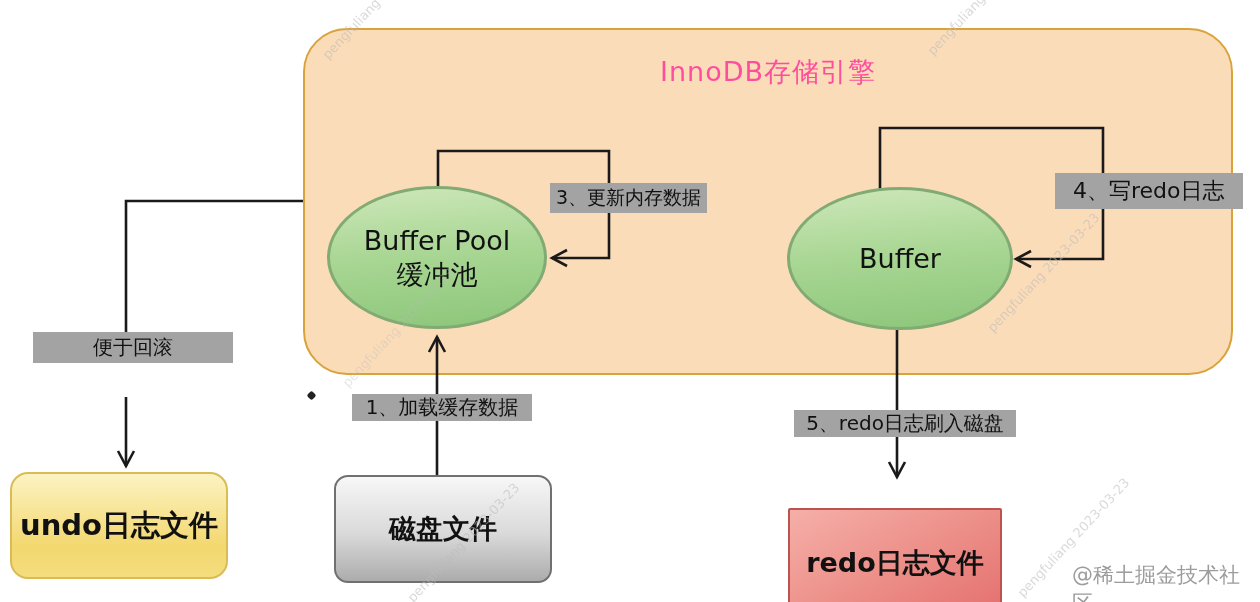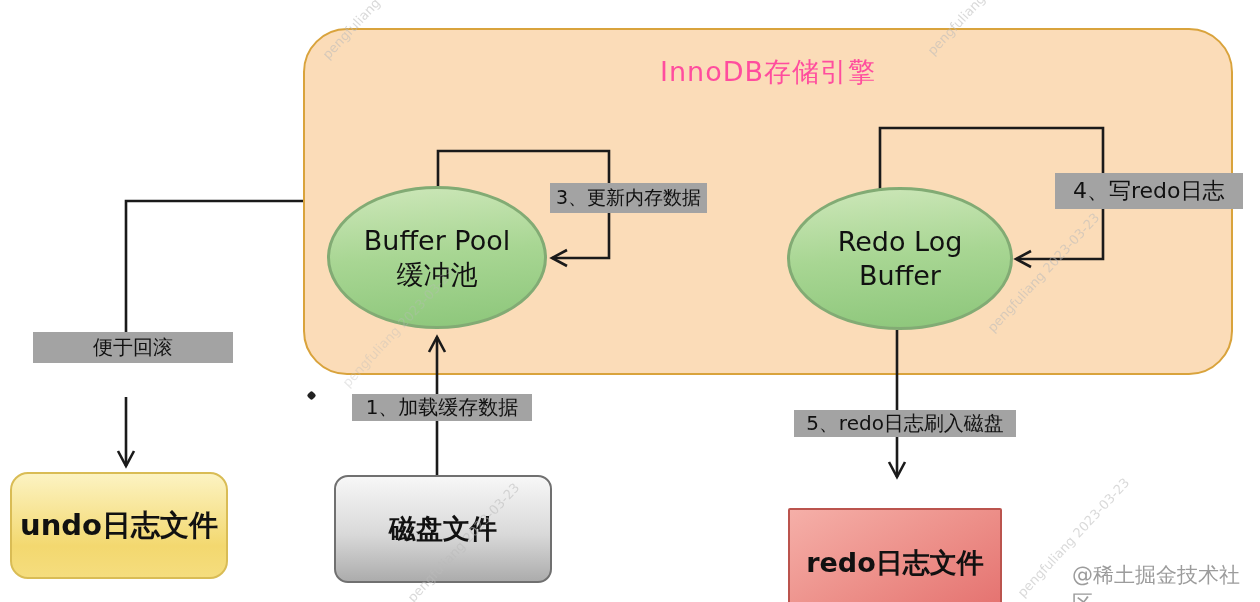--- a/index.html
+++ b/index.html
@@ -88,21 +88,20 @@
 
     <polyline class="arrowline" points="897,330 897,477"></polyline>
     <polyline class="arrowline" points="889,462 897,477 905,462"></polyline>
   </svg>
 
   <div class="node ellipse bp">
     <span>Buffer Pool</span>
     <span>缓冲池</span>
   </div>
   <div class="node ellipse rlb">
-    <span>Redo Log</span>
     <span>Buffer</span>
   </div>
 
   <div class="node filebox undo">
     <span>undo日志文件</span>
   </div>
   <div class="node filebox disk">
     <span>磁盘文件</span>
   </div>
   <div class="node filebox redo">

